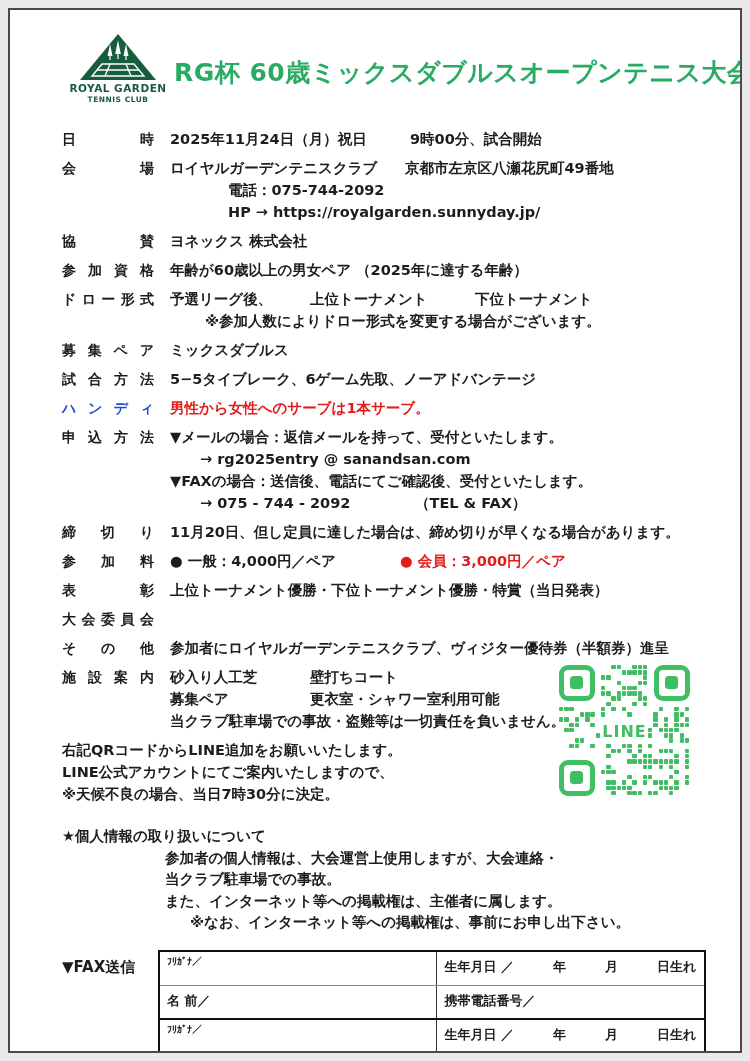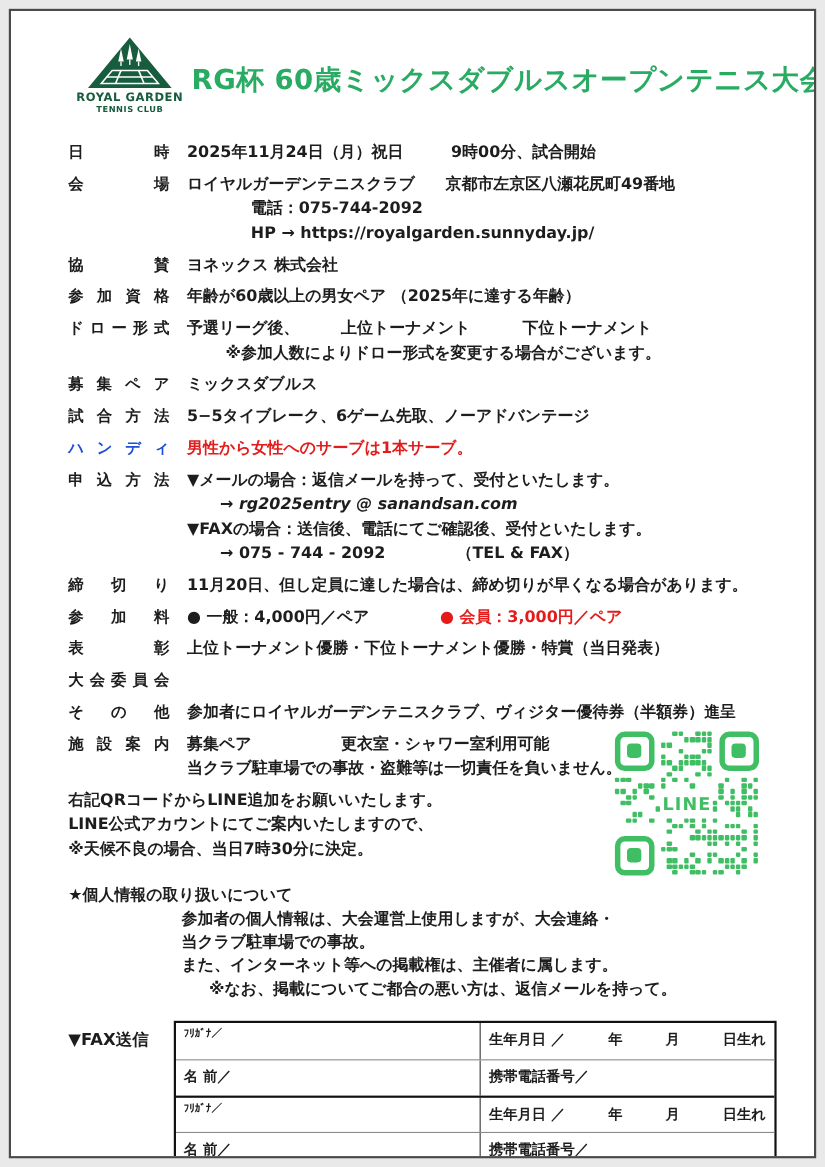--- a/index.html
+++ b/index.html
@@ -124,21 +124,21 @@
       <div class="irow">
         <div class="ilabel" style="color: #1d4ed8;">ハンディ</div>
         <div class="ibody">
           <div class="iline"><span style="color: rgb(227, 27, 27);">男性から女性へのサーブは1本サーブ。</span></div>
         </div>
       </div>
       <div class="irow">
         <div class="ilabel">申込方法</div>
         <div class="ibody">
           <div class="iline"><span>▼メールの場合：返信メールを持って、受付といたします。</span></div>
-          <div class="iline" style="padding-left: 30px; font-style: italic;"><span>→ rg2025entry @ sanandsan.com</span></div>
+          <div class="iline" style="padding-left: 30px;"><span>→ rg2025entry @ sanandsan.com</span></div>
           <div class="iline"><span>▼FAXの場合：送信後、電話にてご確認後、受付といたします。</span></div>
           <div class="iline" style="padding-left: 30px;"><span style="display: inline-block; width: 215px;">→ 075 - 744 - 2092</span><span>（TEL &amp; FAX）</span></div>
         </div>
       </div>
       <div class="irow">
         <div class="ilabel">締切り</div>
         <div class="ibody">
           <div class="iline"><span>11月20日、但し定員に達した場合は、締め切りが早くなる場合があります。</span></div>
         </div>
       </div>
@@ -159,40 +159,41 @@
       </div>
       <div class="irow">
         <div class="ilabel">その他</div>
         <div class="ibody">
           <div class="iline"><span>参加者にロイヤルガーデンテニスクラブ、ヴィジター優待券（半額券）進呈</span></div>
         </div>
       </div>
       <div class="irow">
         <div class="ilabel">施設案内</div>
         <div class="ibody">
+          <div class="iline"><span style="display: inline-block; width: 140px;">砂入り人工芝</span><span>壁打ちコート</span></div>
           <div class="iline"><span style="display: inline-block; width: 140px;">募集ペア</span><span>更衣室・シャワー室利用可能</span></div>
           <div class="iline"><span>当クラブ駐車場での事故・盗難等は一切責任を負いません。</span></div>
         </div>
       </div>
       <div class="irow">
         <div class="ibody">
           <div class="iline"><span>右記QRコードからLINE追加をお願いいたします。</span></div>
           <div class="iline"><span>LINE公式アカウントにてご案内いたしますので、</span></div>
           <div class="iline"><span>※天候不良の場合、当日7時30分に決定。</span></div>
         </div>
       </div>
     </div>
 
   <div class="privacy">
     <div class="pline">★個人情報の取り扱いについて</div>
     <div>
         <div class="pline" style="padding-left: 103px;">参加者の個人情報は、大会運営上使用しますが、大会連絡・</div>
         <div class="pline" style="padding-left: 103px;">当クラブ駐車場での事故。</div>
-        <div class="pline" style="padding-left: 103px; font-family: Liberation Mono, monospace;">また、インターネット等への掲載権は、主催者に属します。</div>
-        <div class="pline" style="padding-left: 128px;">※なお、掲載についてご都合の悪い方は、返信メールを持って。</div>
+        <div class="pline" style="padding-left: 103px;">また、インターネット等への掲載権は、主催者に属します。</div>
+        <div class="pline" style="padding-left: 128px;">※なお、インターネット等への掲載権は、事前にお申し出下さい。</div>
       </div>
   </div>
 
   <div class="fax">
     <div class="fax-label">▼FAX送信</div>
     <div class="fax-table">
         <div class="frow">
           <div class="fcell left small">ﾌﾘｶﾞﾅ／</div>
           <div class="fcell right">生年月日 ／　　　年　　　月　　　日生れ</div>
         </div>

